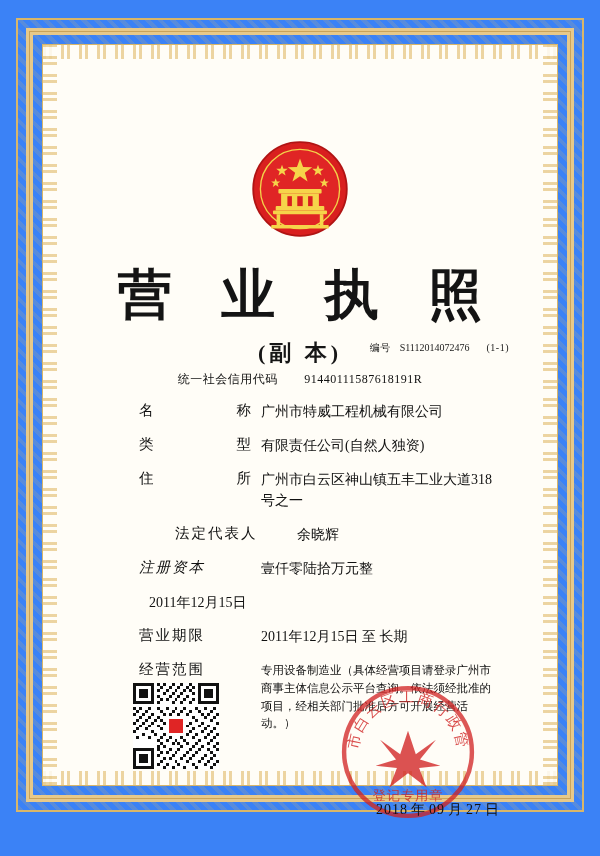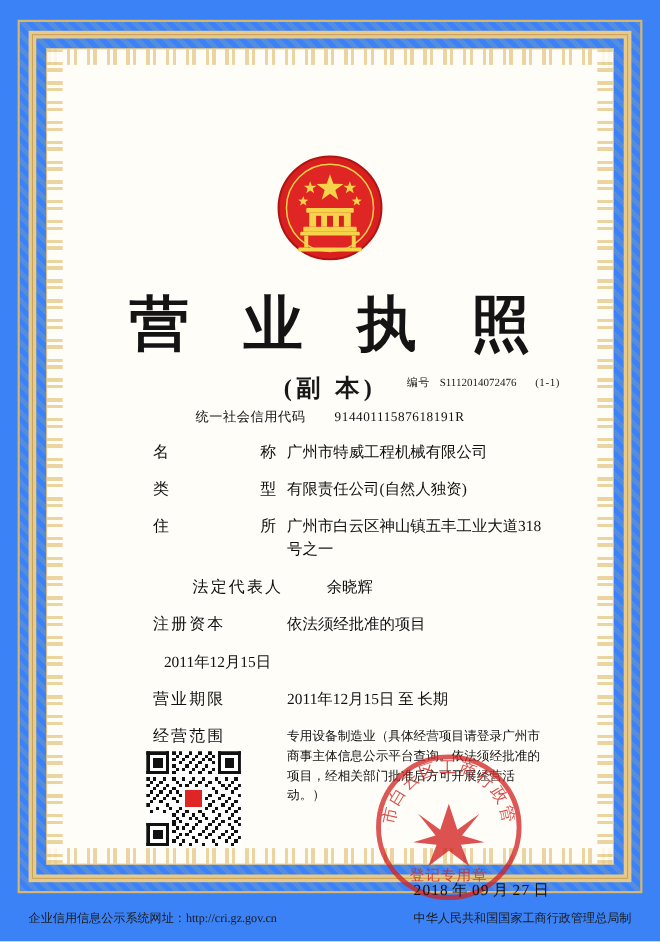--- a/index.html
+++ b/index.html
@@ -320,24 +320,24 @@
                 </div>
                 <div class="field-value">广州市白云区神山镇五丰工业大道318号之一</div>
               </div>
               <div class="field-row">
                 <div class="field-label" style="justify-content: space-between; letter-spacing: 2px; margin-left: 36px;">
                   <span>法定代表人</span>
                 </div>
                 <div class="field-value">余晓辉</div>
               </div>
               <div class="field-row">
-                <div class="field-label" style="justify-content: space-between; letter-spacing: 2px;">
+                <div class="field-label" style="justify-content: space-between; letter-spacing: 2px; font-style: italic;">
                   <span>注册资本</span>
                 </div>
-                <div class="field-value">依法须经批准的项目</div>
+                <div class="field-value">壹仟零陆拾万元整</div>
               </div>
               <div class="field-row">
                 <div class="field-value">2011年12月15日</div>
               </div>
               <div class="field-row">
                 <div class="field-label" style="justify-content: flex-start; letter-spacing: 2px;">
                   <span>营业期限</span>
                 </div>
                 <div class="field-value">2011年12月15日 至 长期</div>
               </div>
@@ -572,17 +572,13 @@
 
           <div class="date-line">
             <b>2018</b><span class="u">年</span><b>09</b><span class="u">月</span><b>27</b><span class="u">日</span>
           </div>
 
         </div>
       </div>
     </div>
   </div>
 
-  <div class="bottom-bar">
-    <span>企业信用信息公示系统网址：http://cri.gz.gov.cn</span>
-    <span>中华人民共和国国家工商行政管理总局制</span>
-  </div>
 </div>
 
 </body></html>

